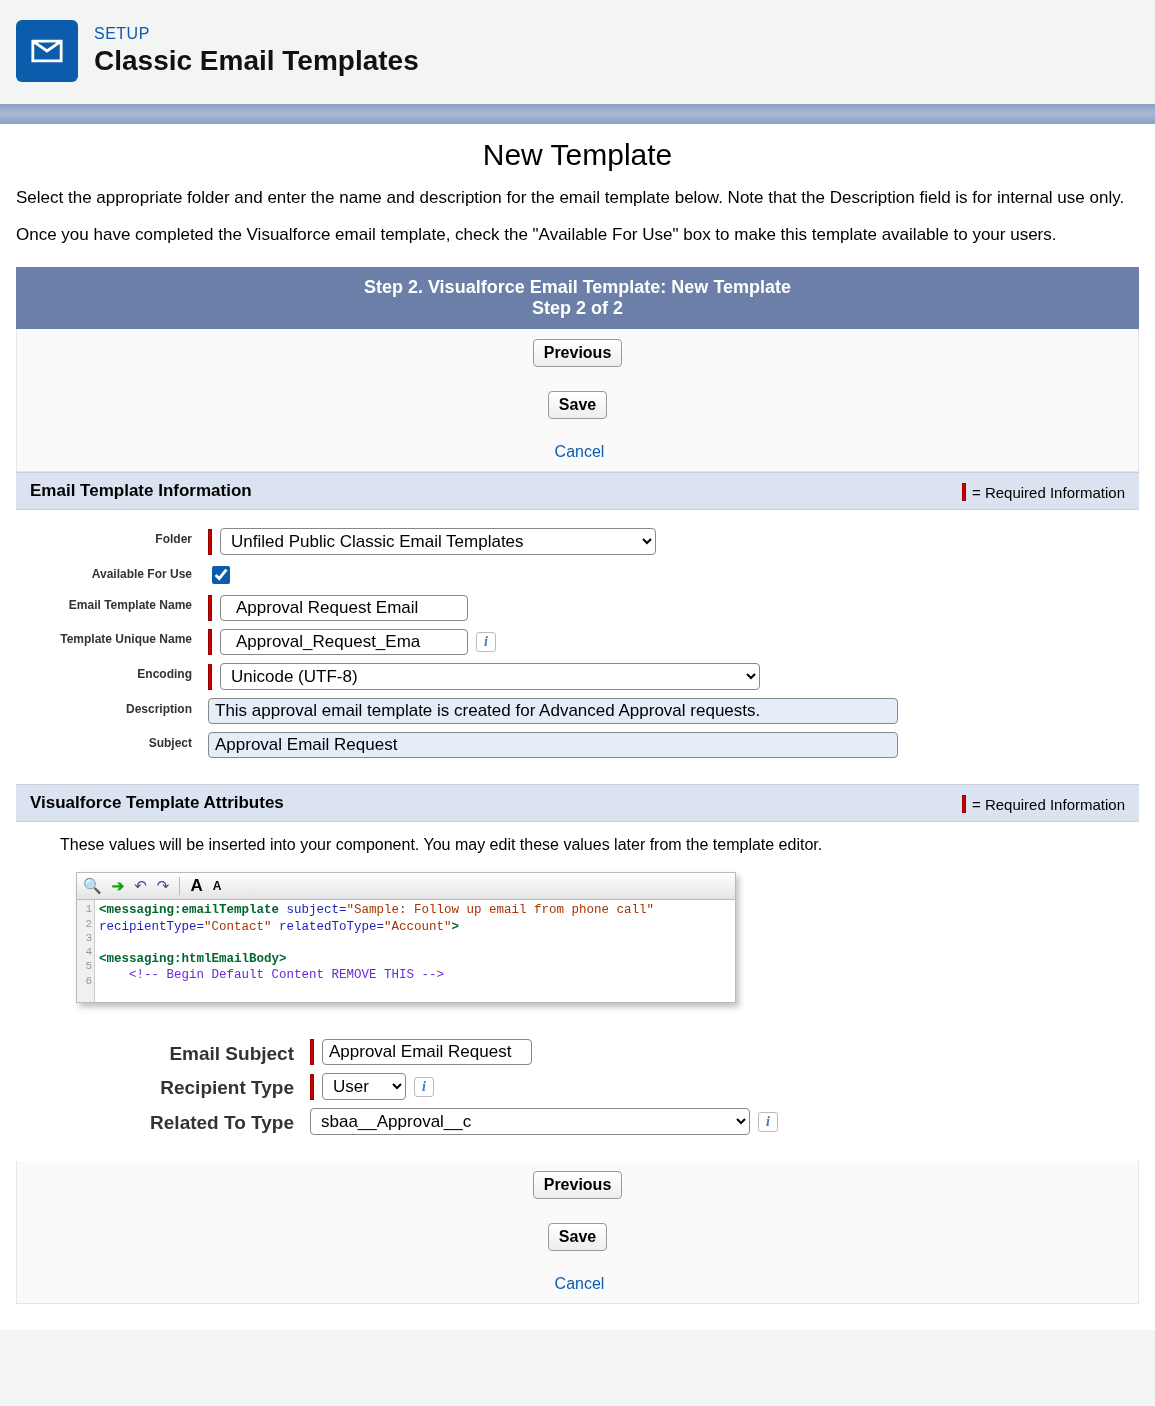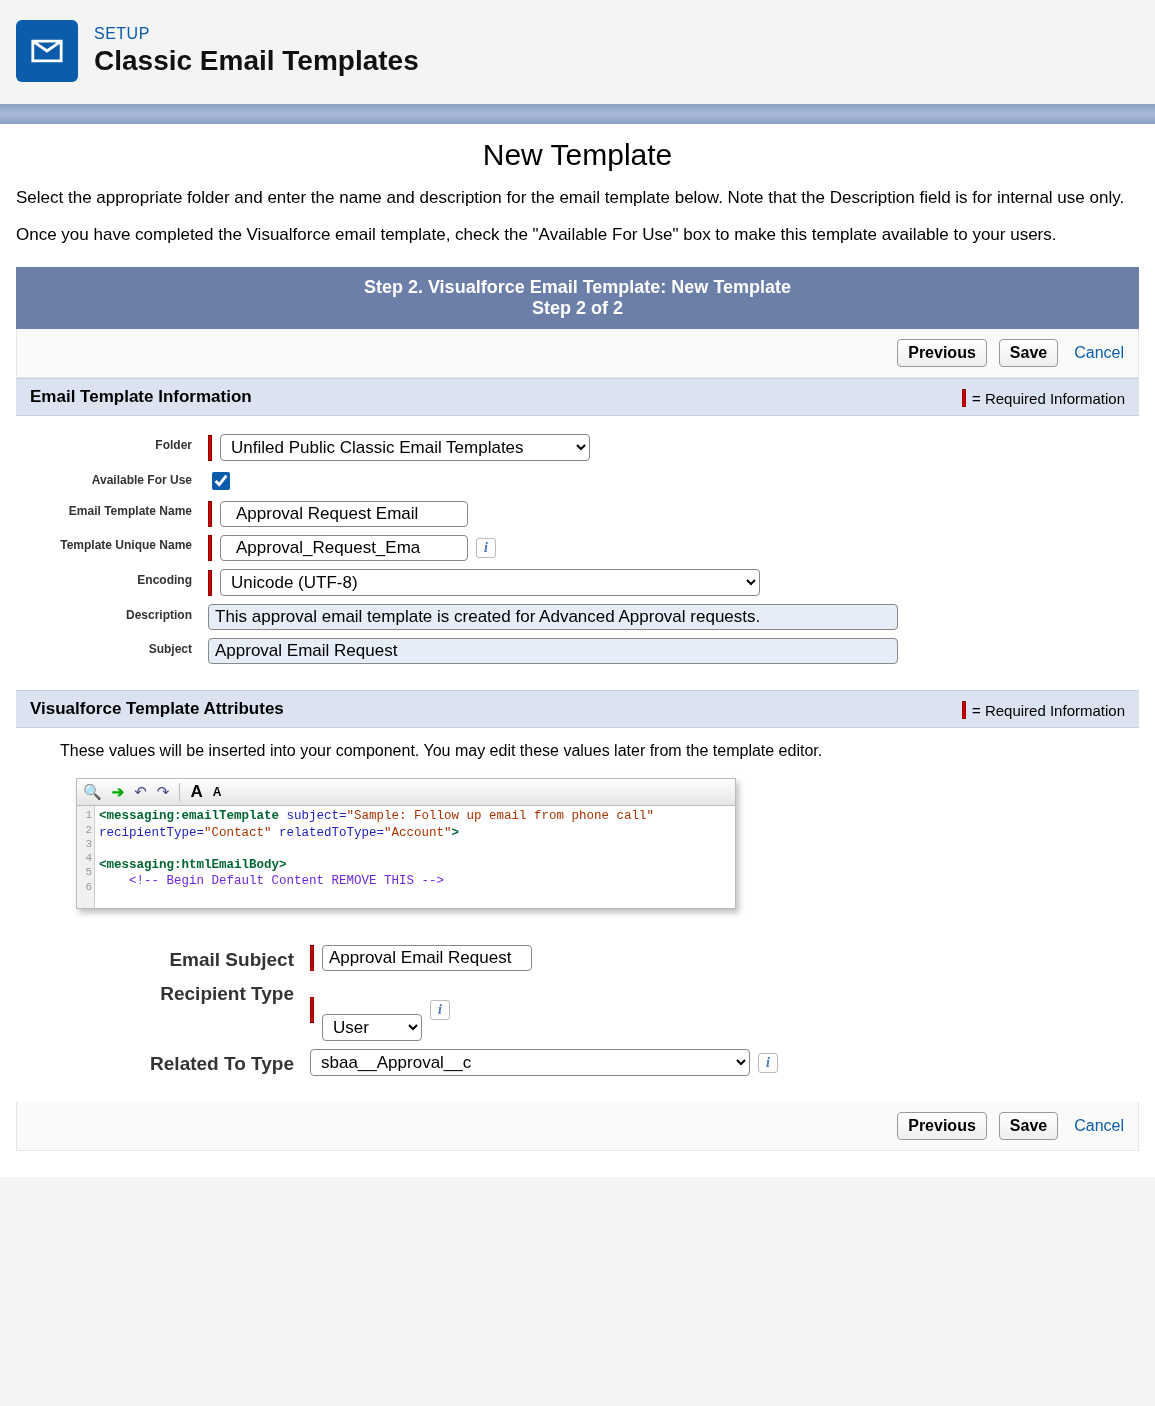--- a/index.html
+++ b/index.html
@@ -39,24 +39,25 @@
   .step-head {
     background: #6b7fa8;
     color: #fff;
     padding: 10px 14px;
     display: flex; justify-content: space-between; align-items: center;
     font-size: 18px; font-weight: 600; flex-direction: column;
   }
   .toolbar {
     padding: 10px 14px;
     display: flex; justify-content: flex-end; align-items: center;
-    gap: 12px;
+    gap: 24px;
     border: 1px solid #e5e5e5;
     border-top: none;
     background: #fafafa;
+    flex-direction: column;
   }
   .btn {
     font-size: 16px;
     padding: 4px 10px;
     background: linear-gradient(#fff,#eee);
     border: 1px solid #999;
     border-radius: 4px;
     font-weight: 600;
     cursor: pointer;
   }
@@ -137,23 +138,23 @@
   .code {
     padding: 2px 4px 14px;
     white-space: pre;
   }
   .tag { color:#063; font-weight:700;}
   .attr{ color:#22b;}
   .val { color:#a30;}
   .cmt { color:#6d28d9;}
   .form-rows.inner { margin-left: 80px; }
   .form-rows.inner .label { width: 200px; font-size: 19px; font-weight: 700; }
-  select.med { width: 100px; margin-top: 35px; }
+  select.med { width: 84px; }
   select.big { width: 440px; }
-  .sel-folder { width: 370px; }
+  .sel-folder { width: 436px; }
 </style>
 </head>
 <body>
 
 <div class="header">
   <div class="header-icon">
     <svg viewBox="0 0 24 24">
         <path d="M2 5h20v14H2z M2 5l10 7 10-7" fill="none" stroke="#fff" stroke-width="2"></path>
       </svg>
   </div>

